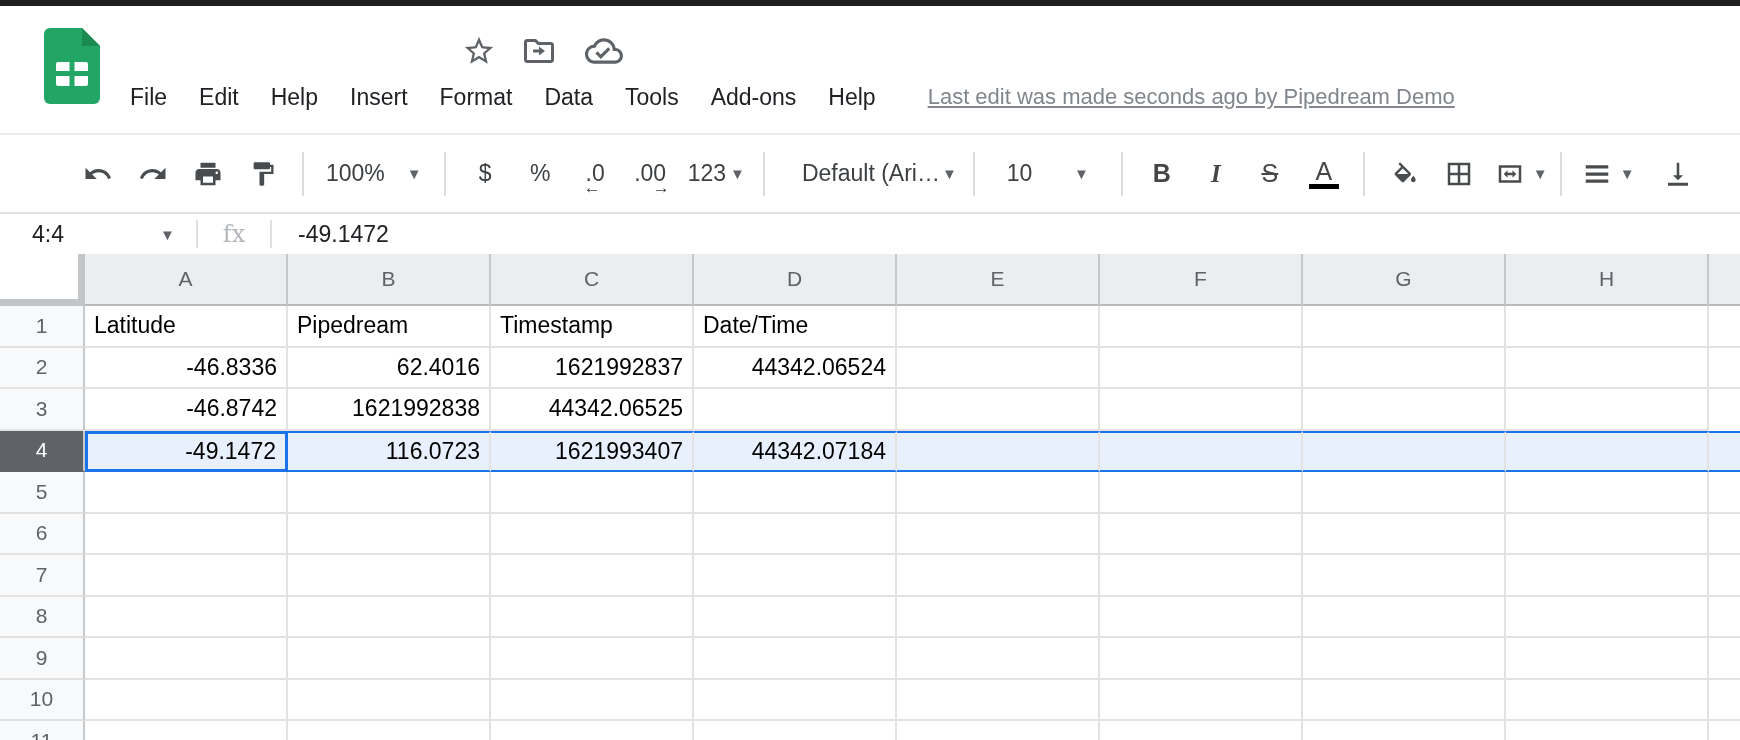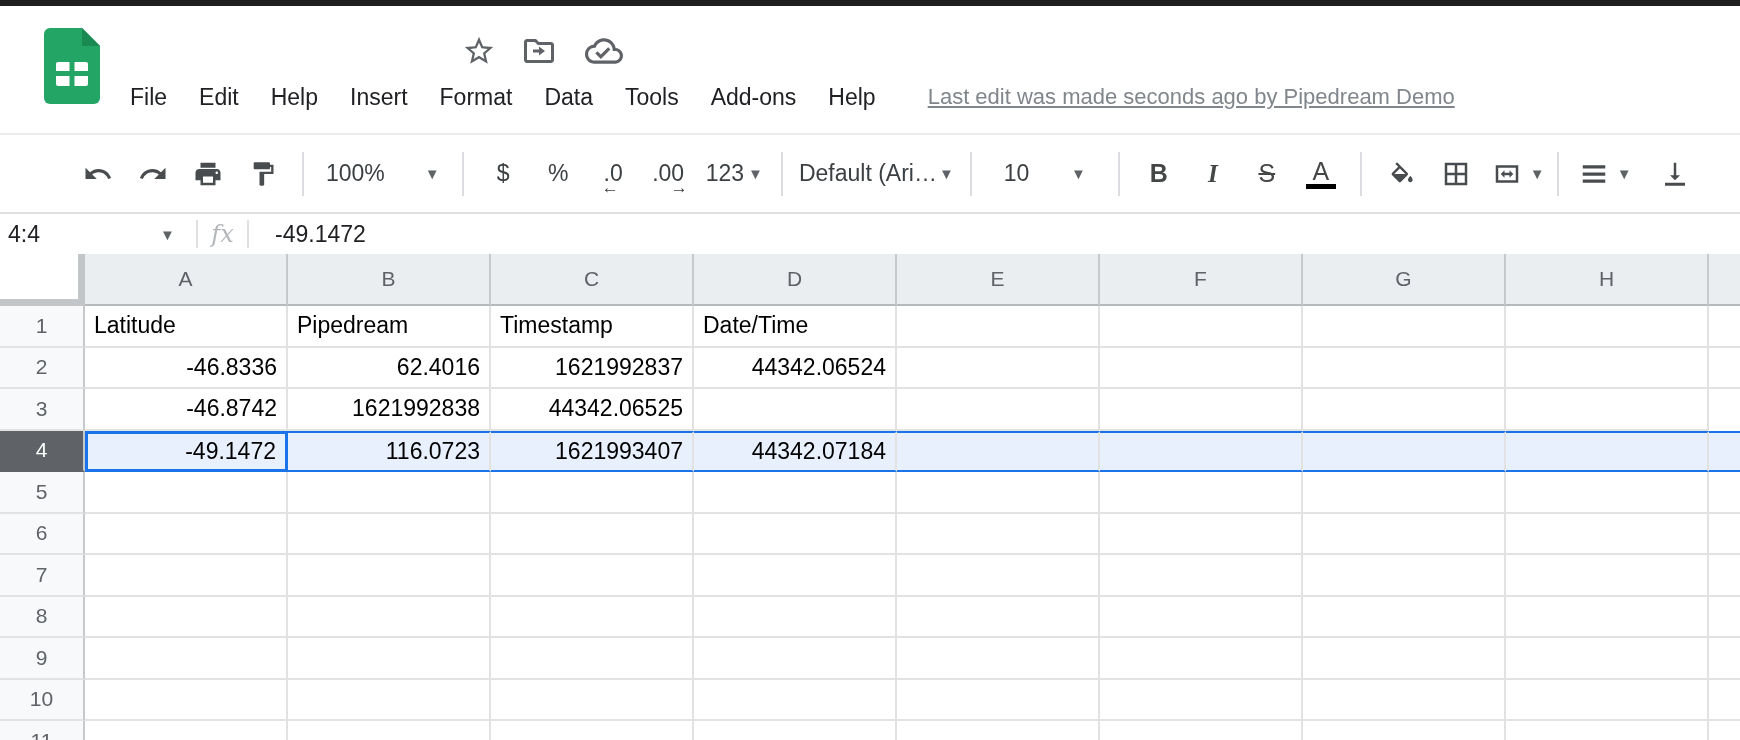--- a/index.html
+++ b/index.html
@@ -23,42 +23,42 @@
   #last-edit { font-size:22px; color:#80868b; text-decoration:underline; margin-left:20px; white-space:nowrap; }
 
   
   #toolbar { position:absolute; top:133px; left:0; width:1740px; height:79px;
     border-top:2px solid #ececec; display:flex; align-items:center; padding-left:70px; overflow:hidden; }
   .ti { width:55px; display:flex; justify-content:center; align-items:center; flex:0 0 auto; }
   .ti svg { fill:#494c4e; }
   .tsep { width:2px; height:44px; background:#dadce0; margin:0 12px; flex:0 0 auto; }
   .ttext { font-size:23px; color:#3c4043; flex:0 0 auto; white-space:nowrap; }
   .caret { font-size:15px; color:#5f6368; flex:0 0 auto; }
-  .zoom-group { display:flex; align-items:center; gap:40px; margin:8px 10px; }
+  .zoom-group { display:flex; align-items:center; gap:22px; margin:8px 10px; }
   .numfmt { position:relative; font-size:23px; color:#3c4043; width:55px; text-align:center; flex:0 0 auto; }
   .numfmt .arr { position:absolute; font-size:17px; bottom:-11px; }
   .numfmt .arr.l { left:16px; } .numfmt .arr.r { right:8px; }
   .fmt123 { display:flex; align-items:center; gap:4px; margin:0 6px 0 10px; flex:0 0 auto; }
   .font-group { display:flex; align-items:center; margin:0 4px; flex:0 0 auto; }
-  .font-name { font-size:23px; color:#3c4043; width:140px; white-space:nowrap; overflow:hidden; }
+  .font-name { font-size:23px; color:#3c4043; width:140px; white-space:nowrap; overflow:hidden;margin-left:21px; }
   .size-group { display:flex; align-items:center; margin:0 6px; width:110px; justify-content:space-between; flex:0 0 auto; padding:0 14px; }
   .fontbtn { font-size:25px; color:#444746; width:54px; text-align:center; flex:0 0 auto; }
   .b { font-weight:bold; }
   .i { font-style:italic; font-family:"Liberation Serif", serif; font-weight:600;}
   .s { text-decoration:line-through; }
   .a { border-bottom:5px solid #000; line-height:1.0; width:30px; margin:0 12px; }
   .icon-caret-group { display:flex; align-items:center; flex:0 0 auto; }
 
   
   #formulabar { position:absolute; top:212px; left:0; width:1740px; height:42px;
     border-top:2px solid #e0e0e0; display:flex; align-items:center; background:#fff; }
-  #name-box { width:160px; padding-left:8px; font-size:23px; color:#202124; }
+  #name-box { width:160px; padding-left:32px; font-size:23px; color:#202124; }
   #name-caret { width:36px; color:#5f6368; font-size:15px; }
   .fsep { width:2px; height:28px; background:#e0e0e0; }
-  #fx { width:49px; text-align:center; font-size:24px; font-style:italic;
+  #fx { width:72px; text-align:center; font-size:24px; 
     font-family:"DejaVu Serif", serif; color:#b3b6ba; }
   #formula-value { padding-left:26px; font-size:23px; color:#202124; }
 
   
   #grid { position:absolute; top:254px; left:0; width:1740px; height:486px; overflow:hidden; background:#fff; }
   .hdr-row { display:flex; height:52px; width:1912px; }
   .corner { width:85px; height:52px; background:#fff; border-right:7px solid #c3c6c9; border-bottom:7px solid #c3c6c9; flex:0 0 auto; }
   .colh { width:203px; height:52px; background:#ebeef1; border-right:2px solid #c6c9cc; border-bottom:2px solid #b7babd;
     color:#5f6368; font-size:21px; display:flex; align-items:center; justify-content:center; flex:0 0 auto; }
   .grow { display:flex; height:41.5px; width:1912px; }

